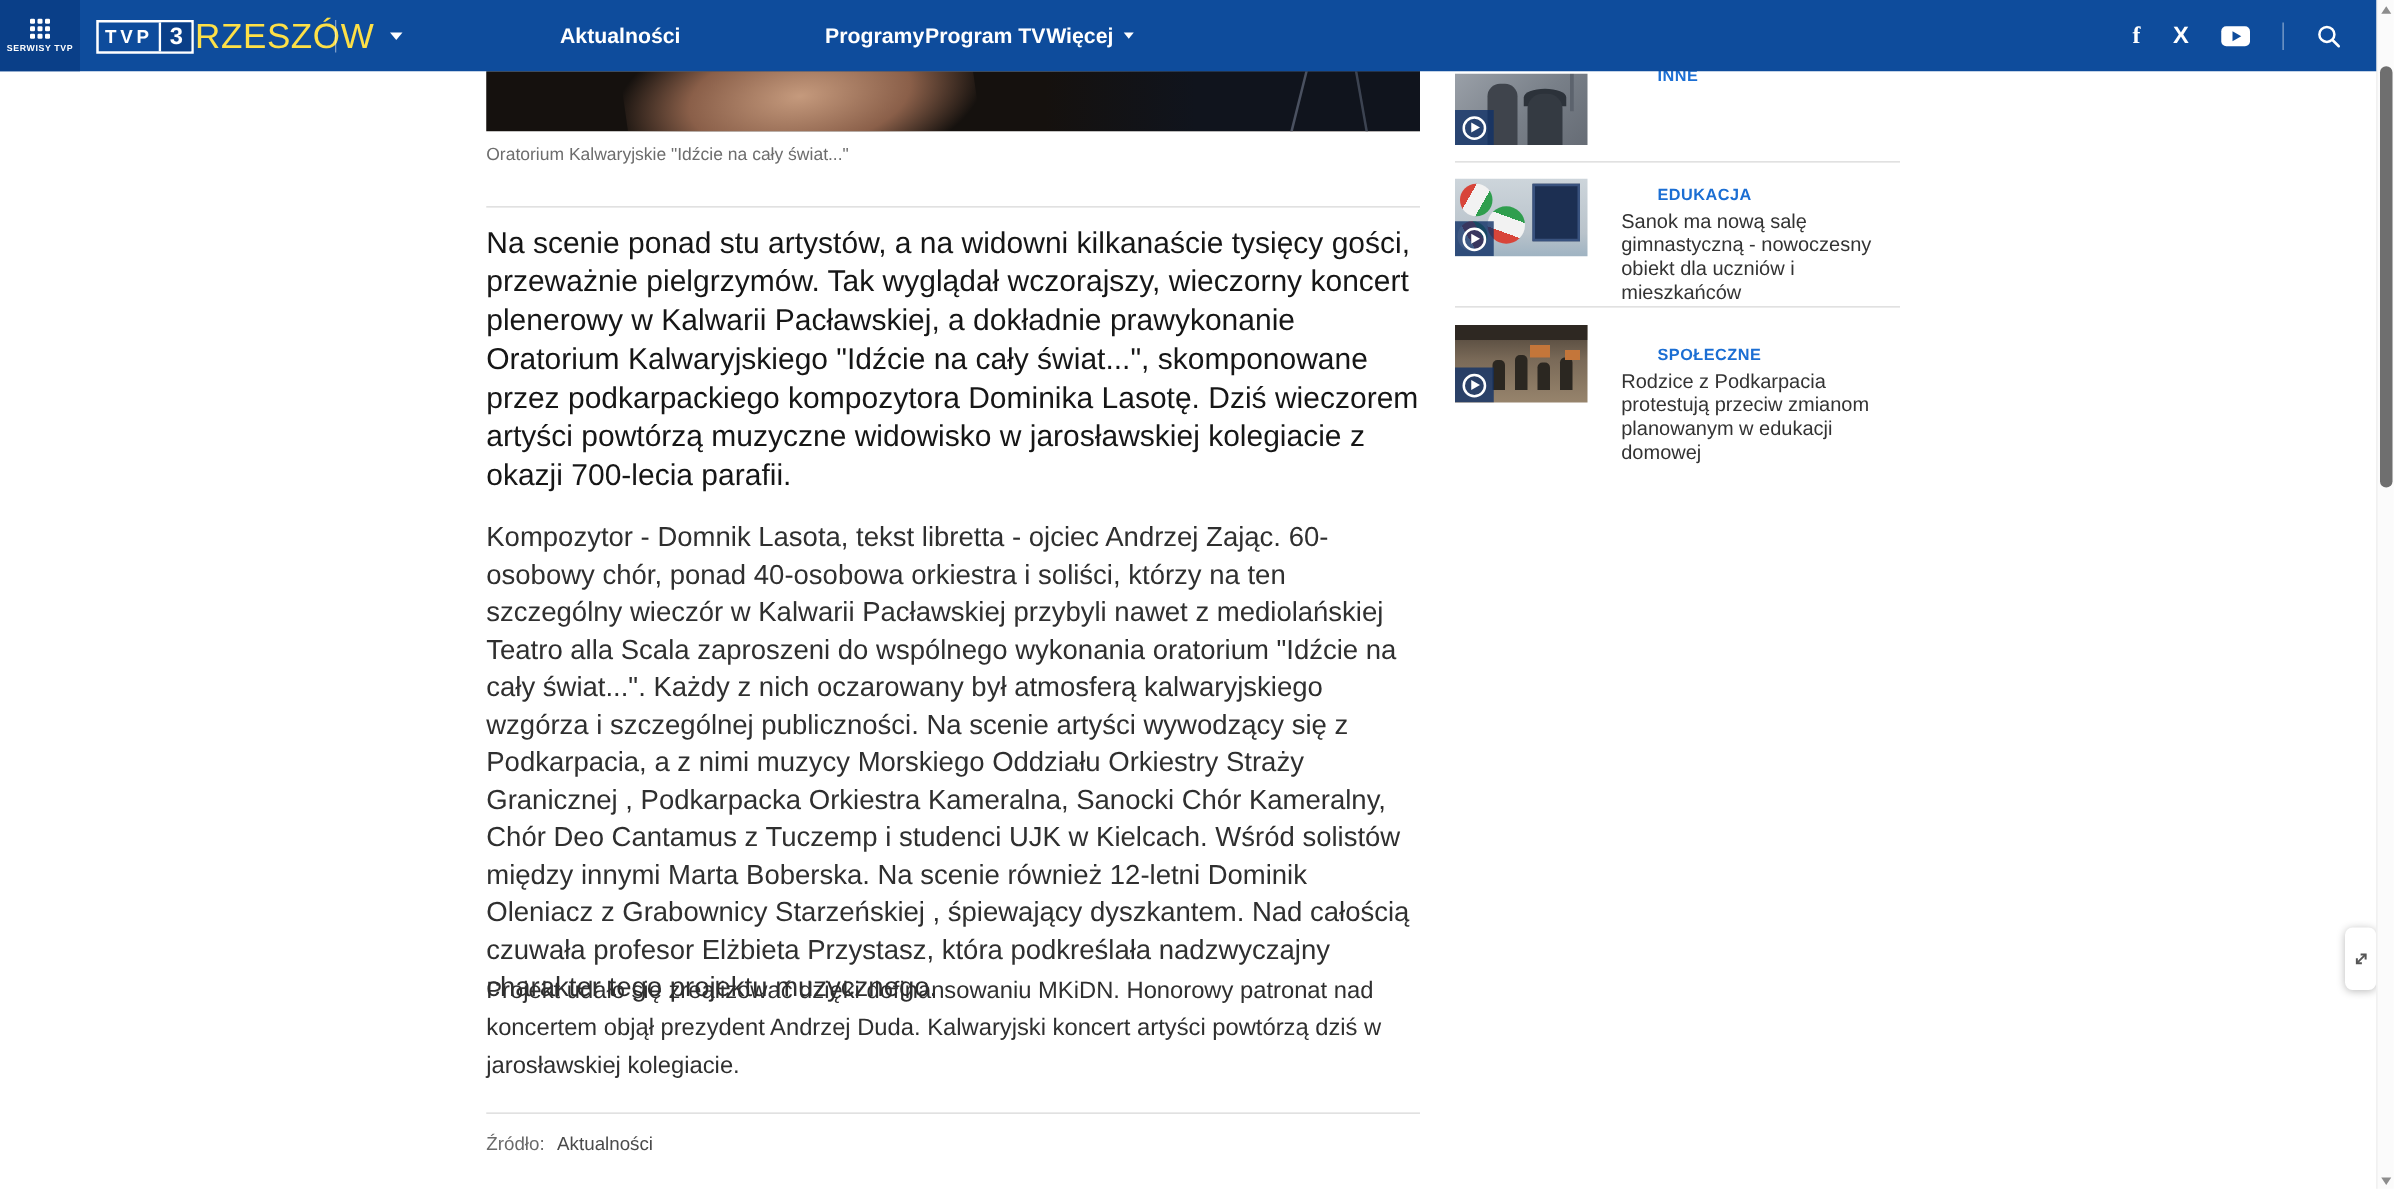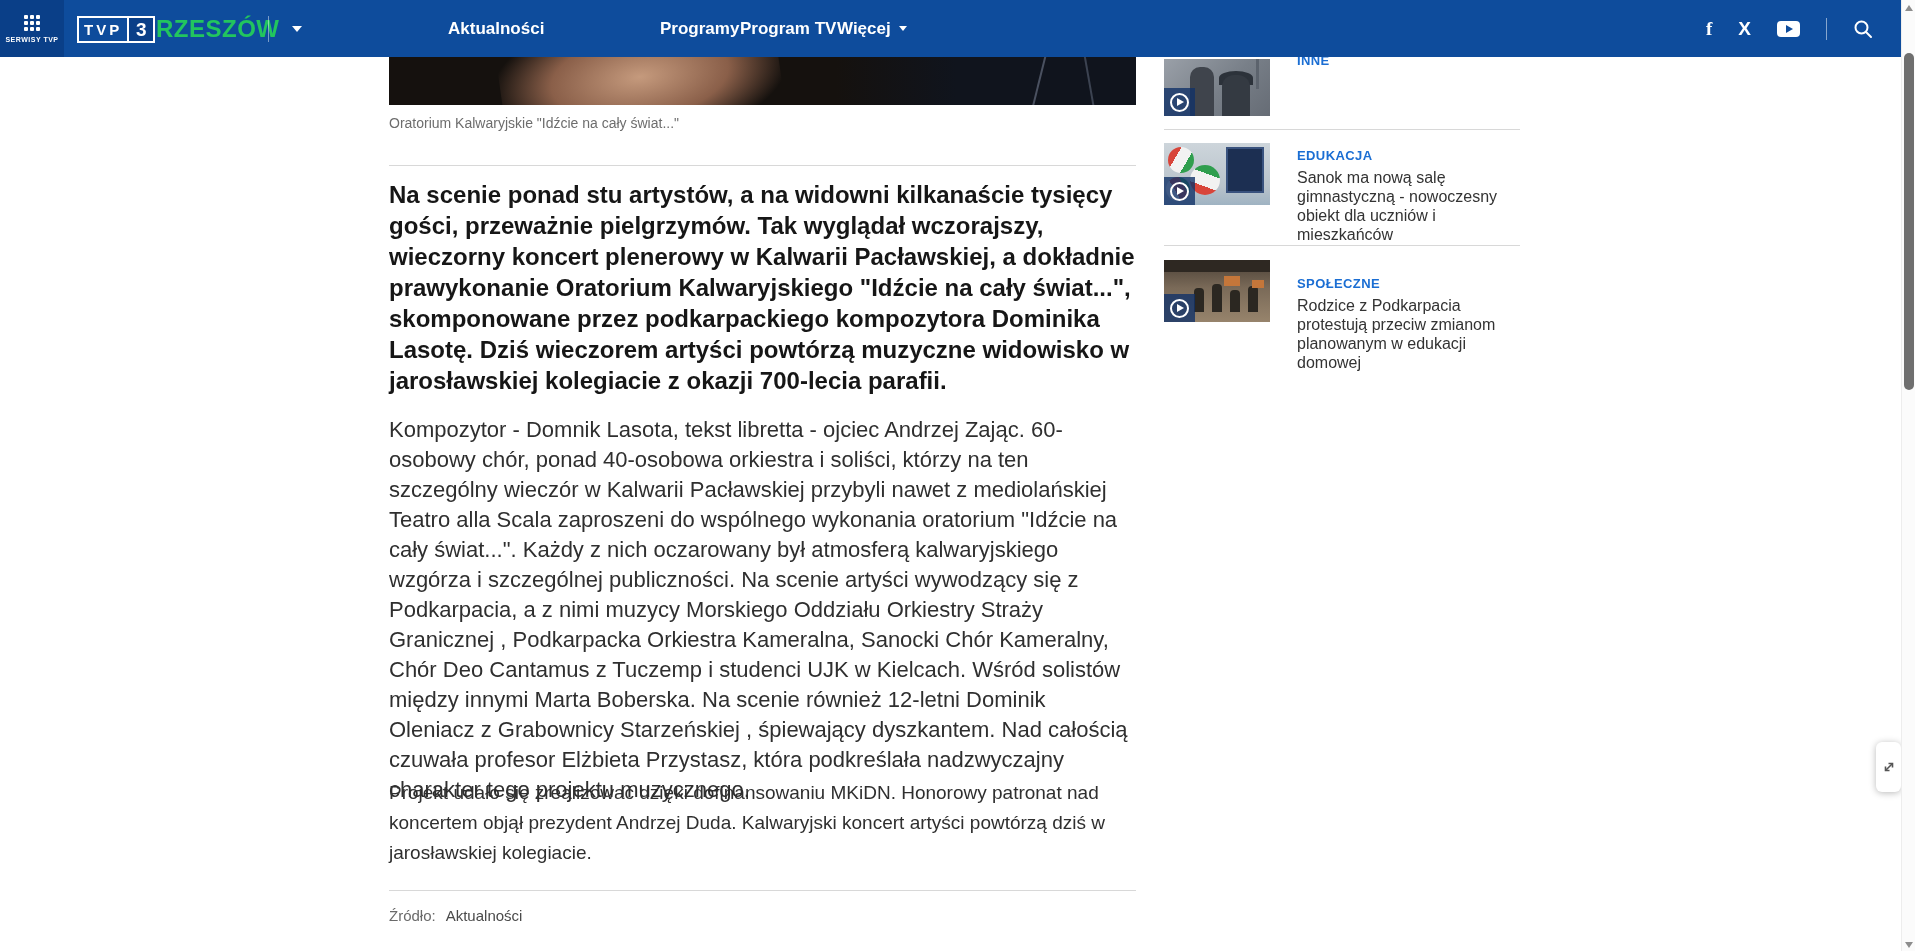--- a/index.html
+++ b/index.html
@@ -14,21 +14,21 @@
   .grid-icon { display:grid; grid-template-columns:repeat(3,4px); grid-auto-rows:4px; gap:2px; }
   .grid-icon span { background:#fff; border-radius:1px; }
   .serwisy-label { color:#fff; font-size:7px; font-weight:bold; letter-spacing:.5px; white-space:nowrap; }
 
   .logo-box { position:absolute; left:77px; top:16px; height:27px; display:flex; border:2px solid #fff; }
   .logo-tvp { color:#fff; font-weight:bold; font-size:15px; letter-spacing:3px; padding:0 5px; display:flex; align-items:center;
               border-right:2px solid #fff; }
   .logo-3 { background:#0a3f88; color:#fff; font-weight:bold; font-size:19px; width:24px; display:flex; align-items:center; justify-content:center; }
 
   .region { position:absolute; left:156px; top:0; height:57px; display:flex; align-items:center; gap:12px; cursor:pointer; }
-  .region-name { color:#22c55e; font-weight:bold; font-size:24px; letter-spacing:.5px; }
+  .region-name { color:#fde047; font-weight:normal; font-size:28px; letter-spacing:.5px; }
   .caret-down { width:0; height:0; border-left:5px solid transparent; border-right:5px solid transparent; border-top:6px solid #fff; }
 
   .nav-vdivider { position:absolute; left:268px; top:16px; width:1px; height:26px; background:rgba(255,255,255,.45); }
 
   .nav-item { position:absolute; top:0; height:57px; display:flex; align-items:center; gap:8px;
               color:#fff; font-weight:bold; font-size:17px; cursor:pointer; white-space:nowrap; }
   .nav-item .caret-down { border-left-width:4px; border-right-width:4px; border-top-width:5px; }
 
   .nav-social { position:absolute; right:28px; top:0; height:57px; display:flex; align-items:center; gap:26px; }
   .soc-glyph { color:#fff; font-weight:bold; font-size:19px; cursor:pointer; line-height:1; }
@@ -45,32 +45,32 @@
   .img-warm { position:absolute; left:600px; top:-20px; width:160px; height:90px;
               background:radial-gradient(ellipse, rgba(120,60,45,.55), rgba(0,0,0,0) 70%); }
   .img-right { position:absolute; right:0; top:0; width:300px; height:48px; background:linear-gradient(90deg, rgba(10,12,18,0), #10141d 40%); }
   .img-line1 { position:absolute; left:648px; top:-6px; width:2px; height:70px; background:#4a5160; transform:rotate(14deg); }
   .img-line2 { position:absolute; left:700px; top:-6px; width:2px; height:70px; background:#3c4351; transform:rotate(-10deg); }
 
   .caption { margin-top:10px; color:#6d6d6d; font-size:14px; }
   .h-divider { border:none; border-top:1px solid #d8d8d8; }
   .divider-1 { position:absolute; left:0; top:108px; width:747px; }
 
-  .lead { position:absolute; left:0; top:122px; width:747px; font-size:24px; font-weight:bold; line-height:31px; color:#161616; }
+  .lead { position:absolute; left:0; top:122px; width:747px; font-size:24px; font-weight:normal; line-height:31px; color:#161616; }
   .para-1 { position:absolute; left:0; top:358px; width:747px; font-size:22px; line-height:30px; color:#2f2f2f; }
   .para-2 { position:absolute; left:0; top:721px; width:747px; font-size:19px; line-height:30px; color:#2f2f2f; }
   .divider-2 { position:absolute; left:0; top:833px; width:747px; }
   .source-line { position:absolute; left:0; top:850px; font-size:15px; color:#6a6a6a; }
   .source-line .src-val { color:#4a4a4a; margin-left:10px; }
 
   
   .side-item { position:absolute; left:1164px; width:356px; cursor:pointer; }
   .thumb { position:absolute; left:0; top:0; width:106px; overflow:hidden; }
   .side-text { position:absolute; left:133px; top:0; width:218px; }
-  .side-cat { color:#1b6ed3; font-weight:bold; font-size:13px; letter-spacing:.4px; margin-bottom:5px; }
+  .side-cat { color:#1b6ed3; font-weight:bold; font-size:13px; letter-spacing:.4px; margin-bottom:5px;margin-left:29px; }
   .side-title { font-size:16px; line-height:19px; color:#333; }
   .side-divider { position:absolute; left:1164px; width:356px; }
 
   .play-overlay { position:absolute; left:0; bottom:0; width:31px; height:28px; background:rgba(17,50,104,.8);
                   display:flex; align-items:center; justify-content:center; cursor:pointer; }
   .play-circle { width:19px; height:19px; border:2px solid #fff; border-radius:50%; position:relative; }
   .play-tri { position:absolute; left:5px; top:3.5px; width:0; height:0;
               border-left:7px solid #fff; border-top:4px solid transparent; border-bottom:4px solid transparent; }
 
   

